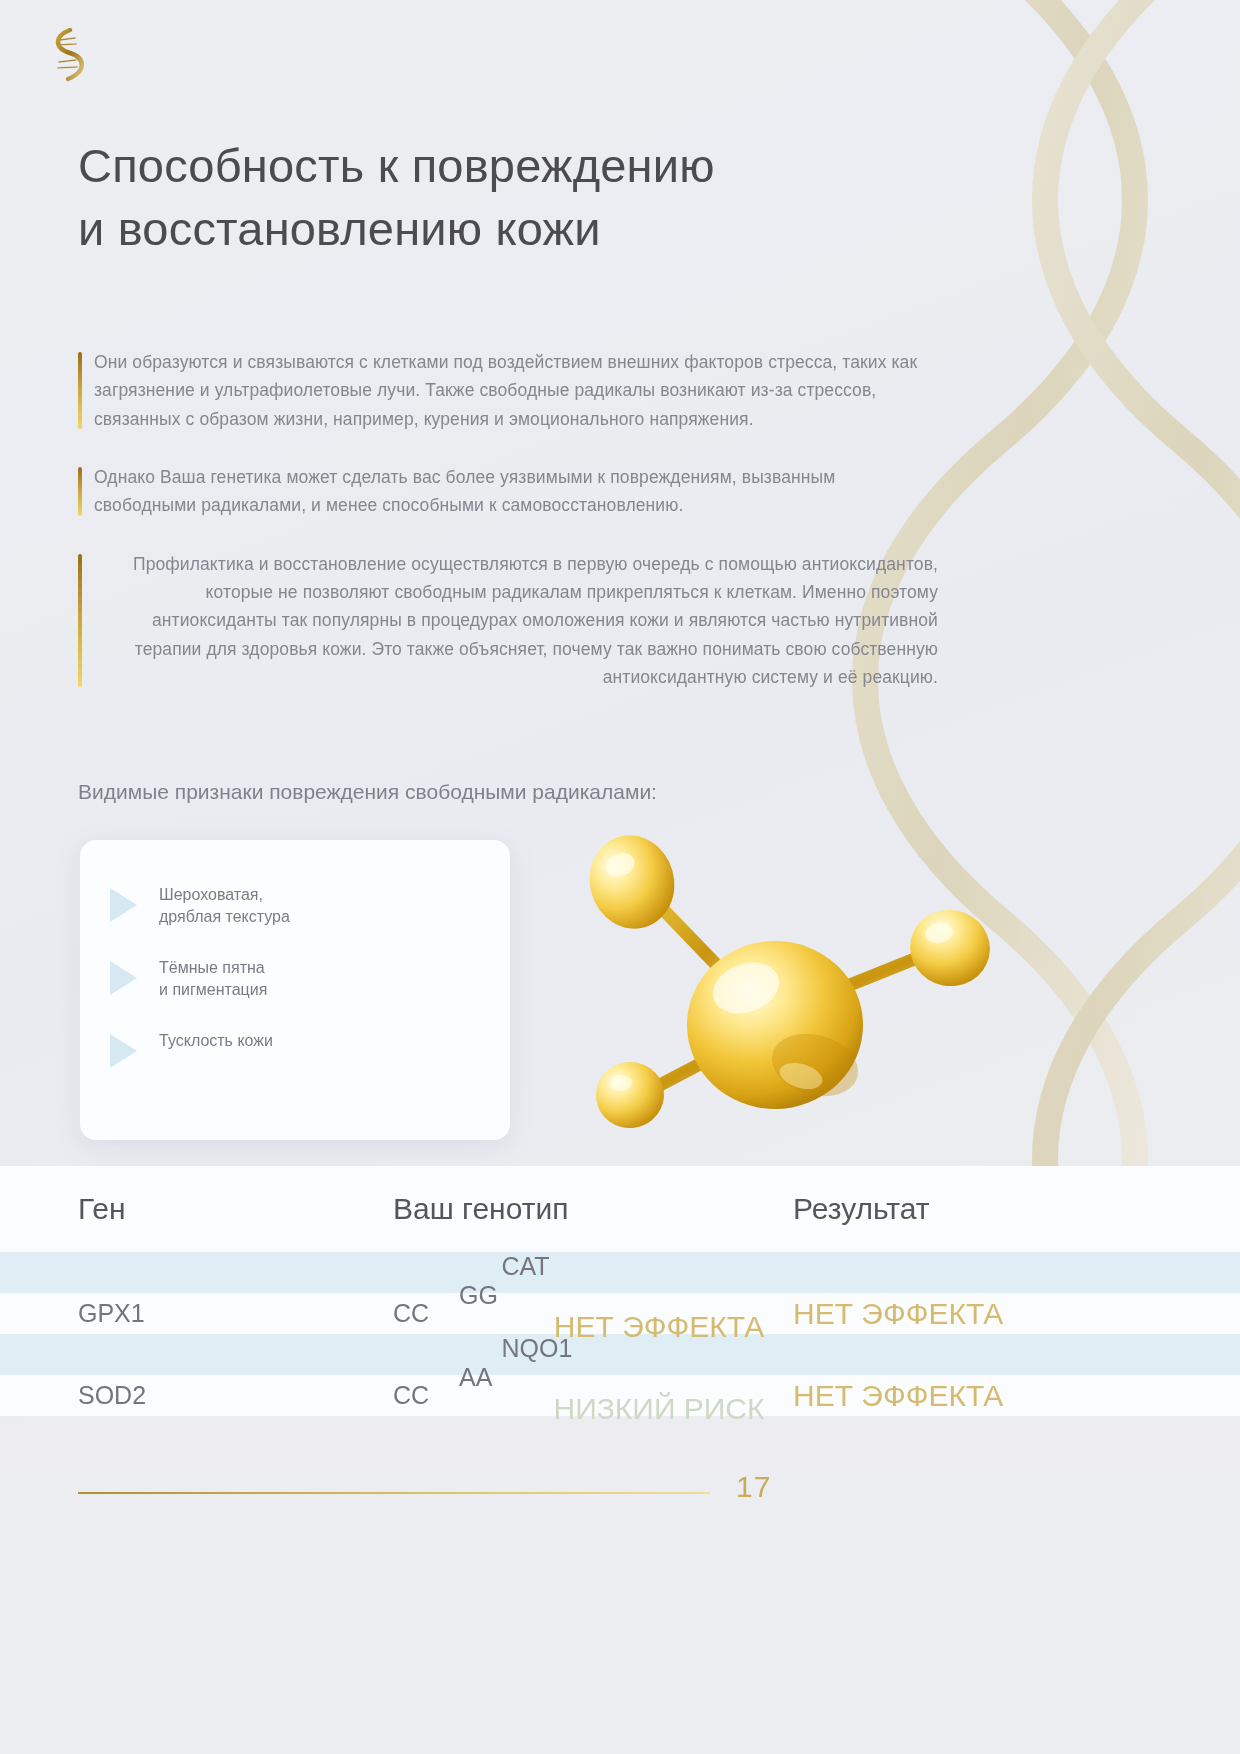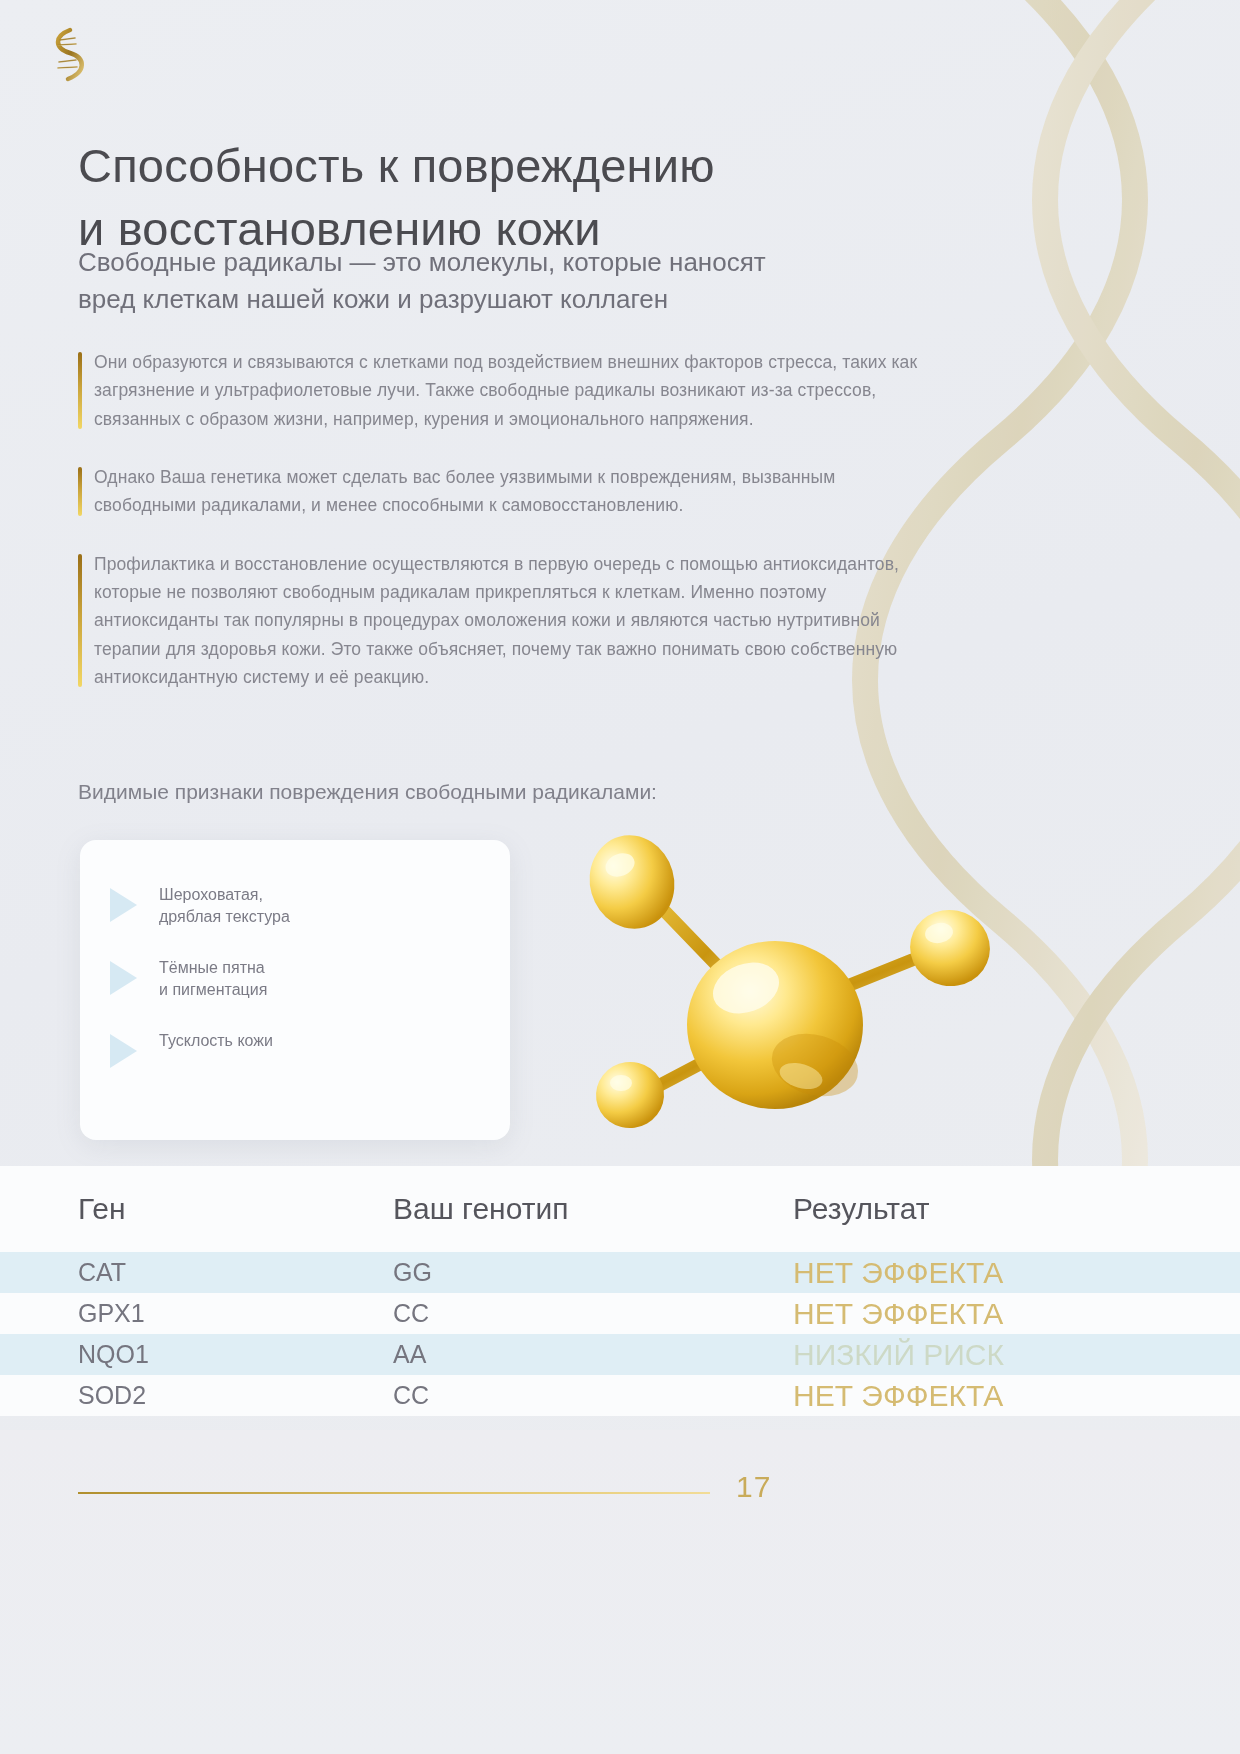--- a/index.html
+++ b/index.html
@@ -73,21 +73,21 @@
     position: absolute;
     left: 78px;
     top: 348px;
     width: 860px;
   }
   .block {
     position: relative;
     padding-left: 16px;
     margin-bottom: 30px;
   }
-  .block:last-child { margin-bottom: 0; }
+  .block:last-child { margin-bottom: 0; text-align: right; }
   .block .bar {
     position: absolute;
     left: 0;
     top: 4px;
     bottom: 4px;
     width: 4px;
     border-radius: 2px;
     background: linear-gradient(180deg, #9a6f17 0%, #c9a33b 45%, #f2d765 100%);
   }
   .block p {
@@ -168,21 +168,21 @@
     align-items: center;
     height: 41px;
     padding-left: 78px;
     box-sizing: border-box;
   }
   .trow.header {
     height: 86px;
     background: #fbfcfd;
     align-items: center;
   }
-  .trow.odd  { background: #dfeef5; }
+  .trow.odd  { background: #dfeef5; flex-direction: column; }
   .trow.even { background: #fbfcfd; }
   .c-gene   { width: 315px; }
   .c-geno   { width: 400px; }
   .c-res    { flex: 1; }
   .trow.header .c-gene,
   .trow.header .c-geno,
   .trow.header .c-res {
     font-size: 30px;
     font-weight: 300;
     color: #55555c;
@@ -297,24 +297,20 @@
         <line x1="16" y1="47" x2="31" y2="47"></line>
       </g>
     </svg>
   </div>
 
   <h1 class="title">
     <span>Способность к повреждению</span><br>
     <span>и восстановлению кожи</span>
   </h1>
 
-  <div class="subtitle">
-    <span>Свободные радикалы — это молекулы, которые наносят</span><br>
-    <span>вред клеткам нашей кожи и разрушают коллаген</span>
-  </div>
 
   <div class="blocks">
     <div class="block">
       <span class="bar"></span>
       <p>Они образуются и связываются с клетками под воздействием внешних факторов стресса, таких как загрязнение и ультрафиолетовые лучи. Также свободные радикалы возникают из-за стрессов, связанных с образом жизни, например, курения и эмоционального напряжения.</p>
     </div>
     <div class="block">
       <span class="bar"></span>
       <p>Однако Ваша генетика может сделать вас более уязвимыми к повреждениям, вызванным свободными радикалами, и менее способными к самовосстановлению.</p>
     </div>

